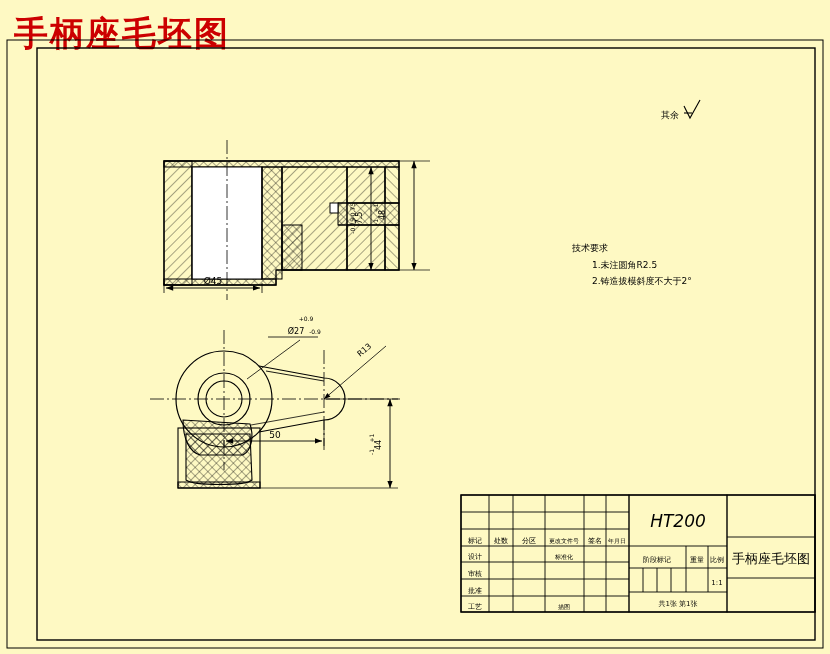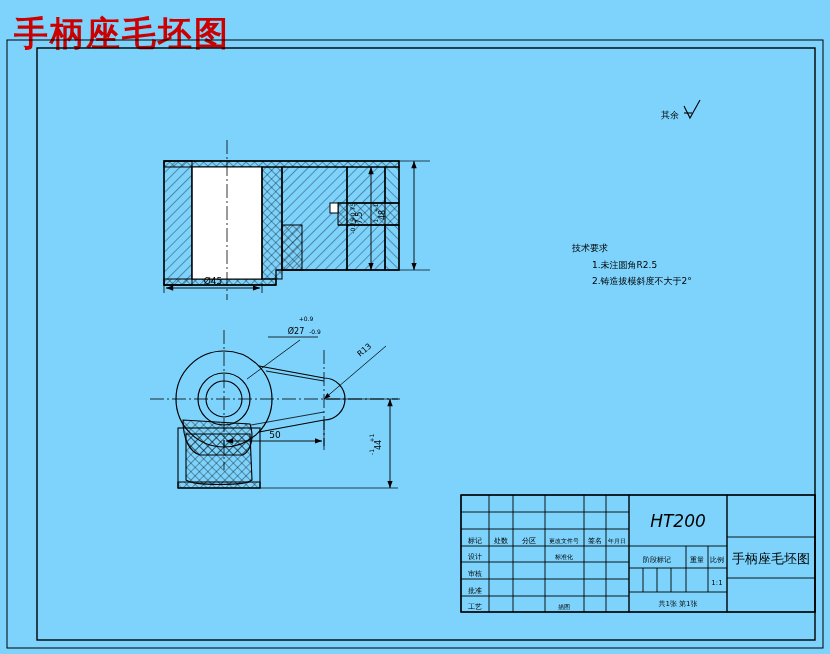--- a/index.html
+++ b/index.html
@@ -1,18 +1,18 @@
 <!DOCTYPE html>
 <html><head>
 <meta charset="utf-8">
 <style>
   html,body{margin:0;padding:0;background:#ffffff;}
   body{width:830px;height:654px;position:relative;overflow:hidden;
        font-family:"DejaVu Sans","Liberation Sans",sans-serif;}
-  .root{position:absolute;left:0;top:0;width:830px;height:654px;background:#7dd3fc;}
+  .root{position:absolute;left:0;top:0;width:830px;height:654px;background:#fef9c3;}
   svg{position:absolute;left:0;top:0;width:830px;height:654px;}
   .ttl{position:absolute;left:14px;top:16px;font-size:34px;color:#cc0000;
        font-family:"DejaVu Sans","Liberation Sans",sans-serif;font-weight:700;
        letter-spacing:2px;line-height:1;white-space:nowrap;}
 </style>
 </head>
 <body>
 
 <div class="root">
 

